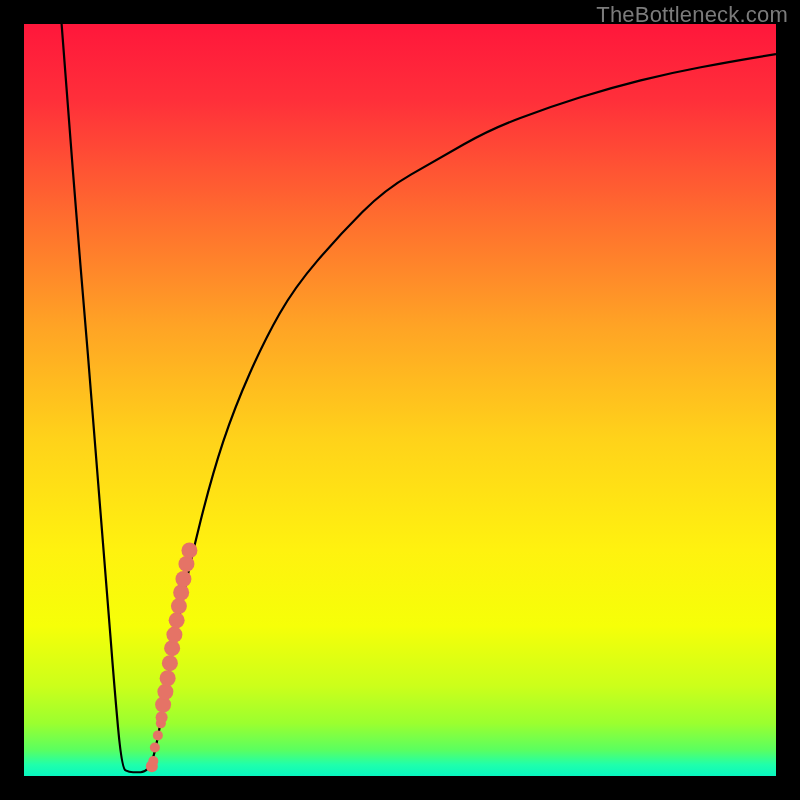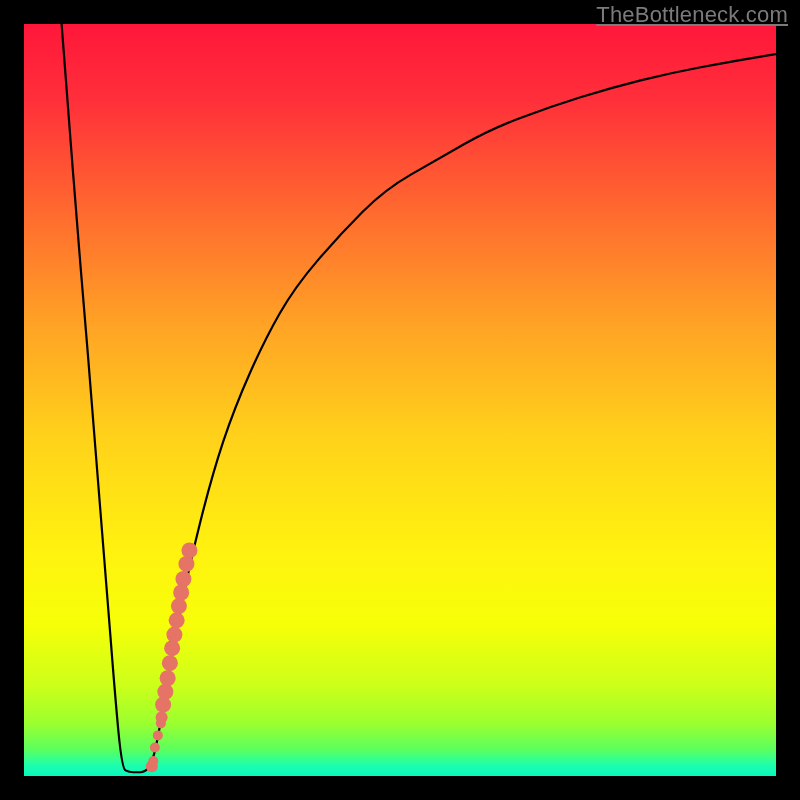--- a/index.html
+++ b/index.html
@@ -43,21 +43,20 @@
   }
   .watermark {
     position: absolute;
     top: 2px;
     right: 12px;
     color: #7b7b7b;
     font-size: 22px;
     font-weight: 500;
     letter-spacing: 0.2px;
     user-select: none;
-    text-decoration: underline;
   }
 </style>
 </head>
 <body>
 
 <div class="frame">
   <div class="plot">
     <svg class="gradient" viewBox="0 0 752 752" preserveAspectRatio="none">
       <defs>
         <linearGradient id="bg" x1="0" y1="0" x2="0" y2="1">

